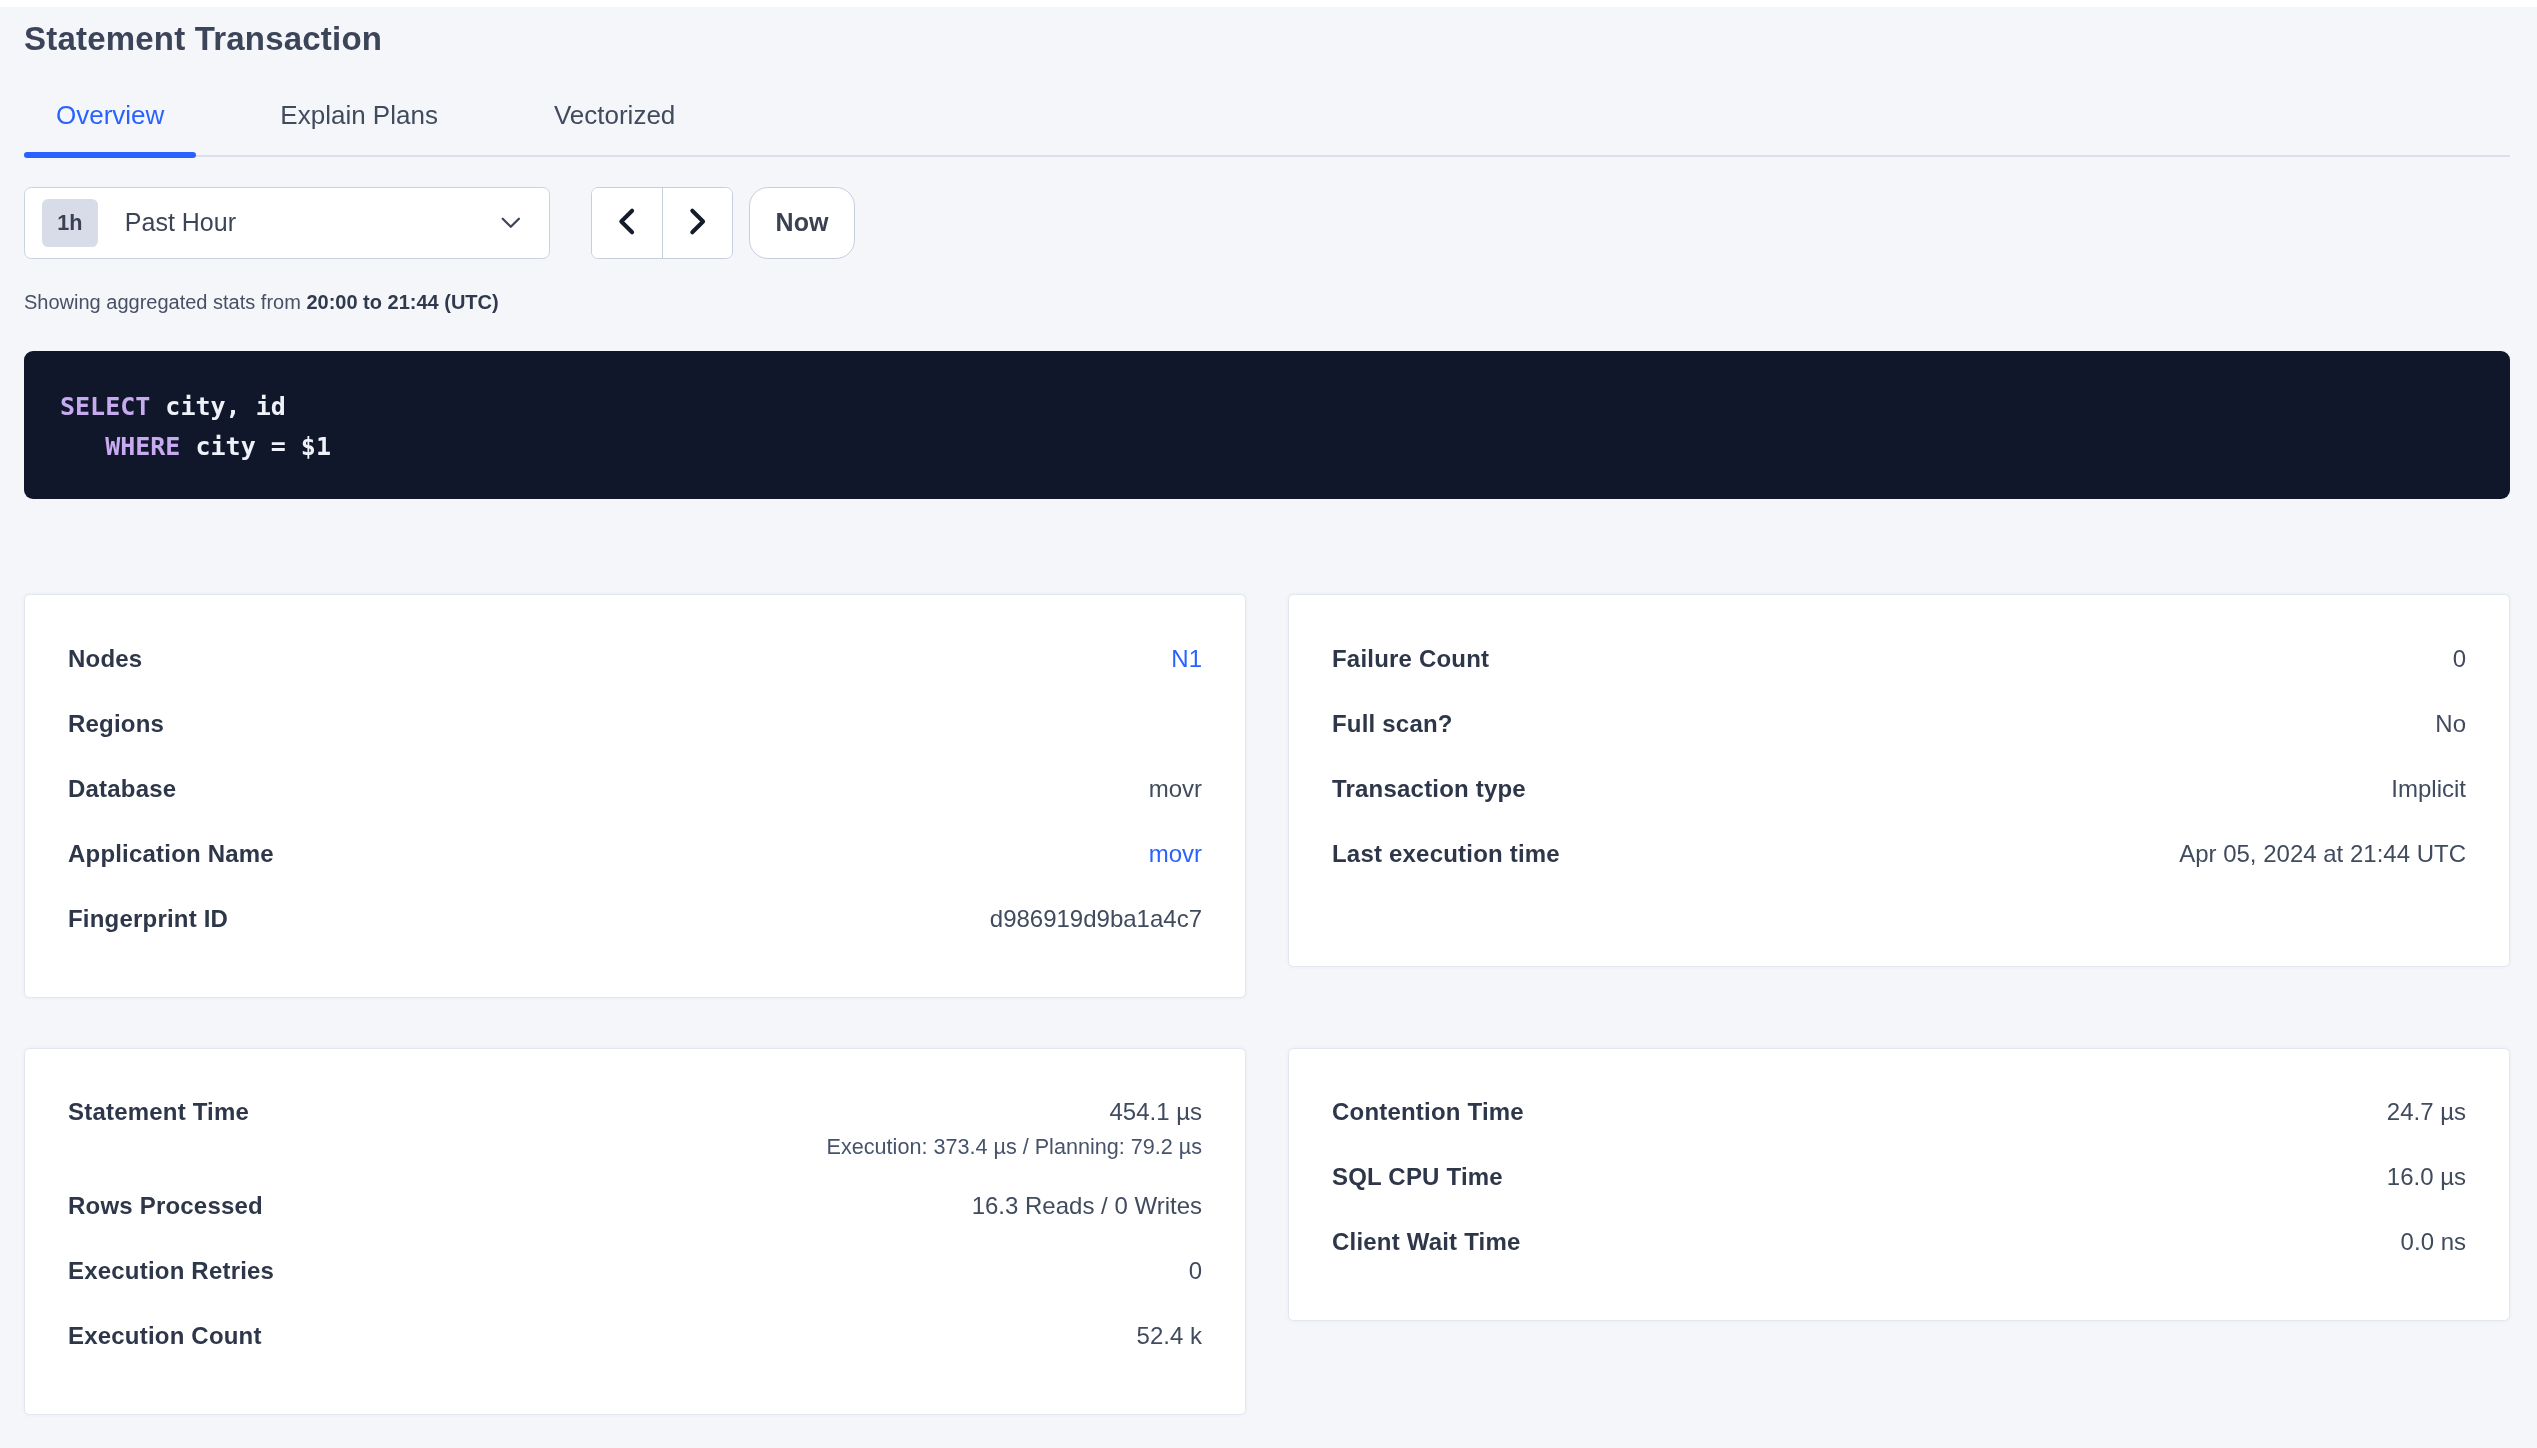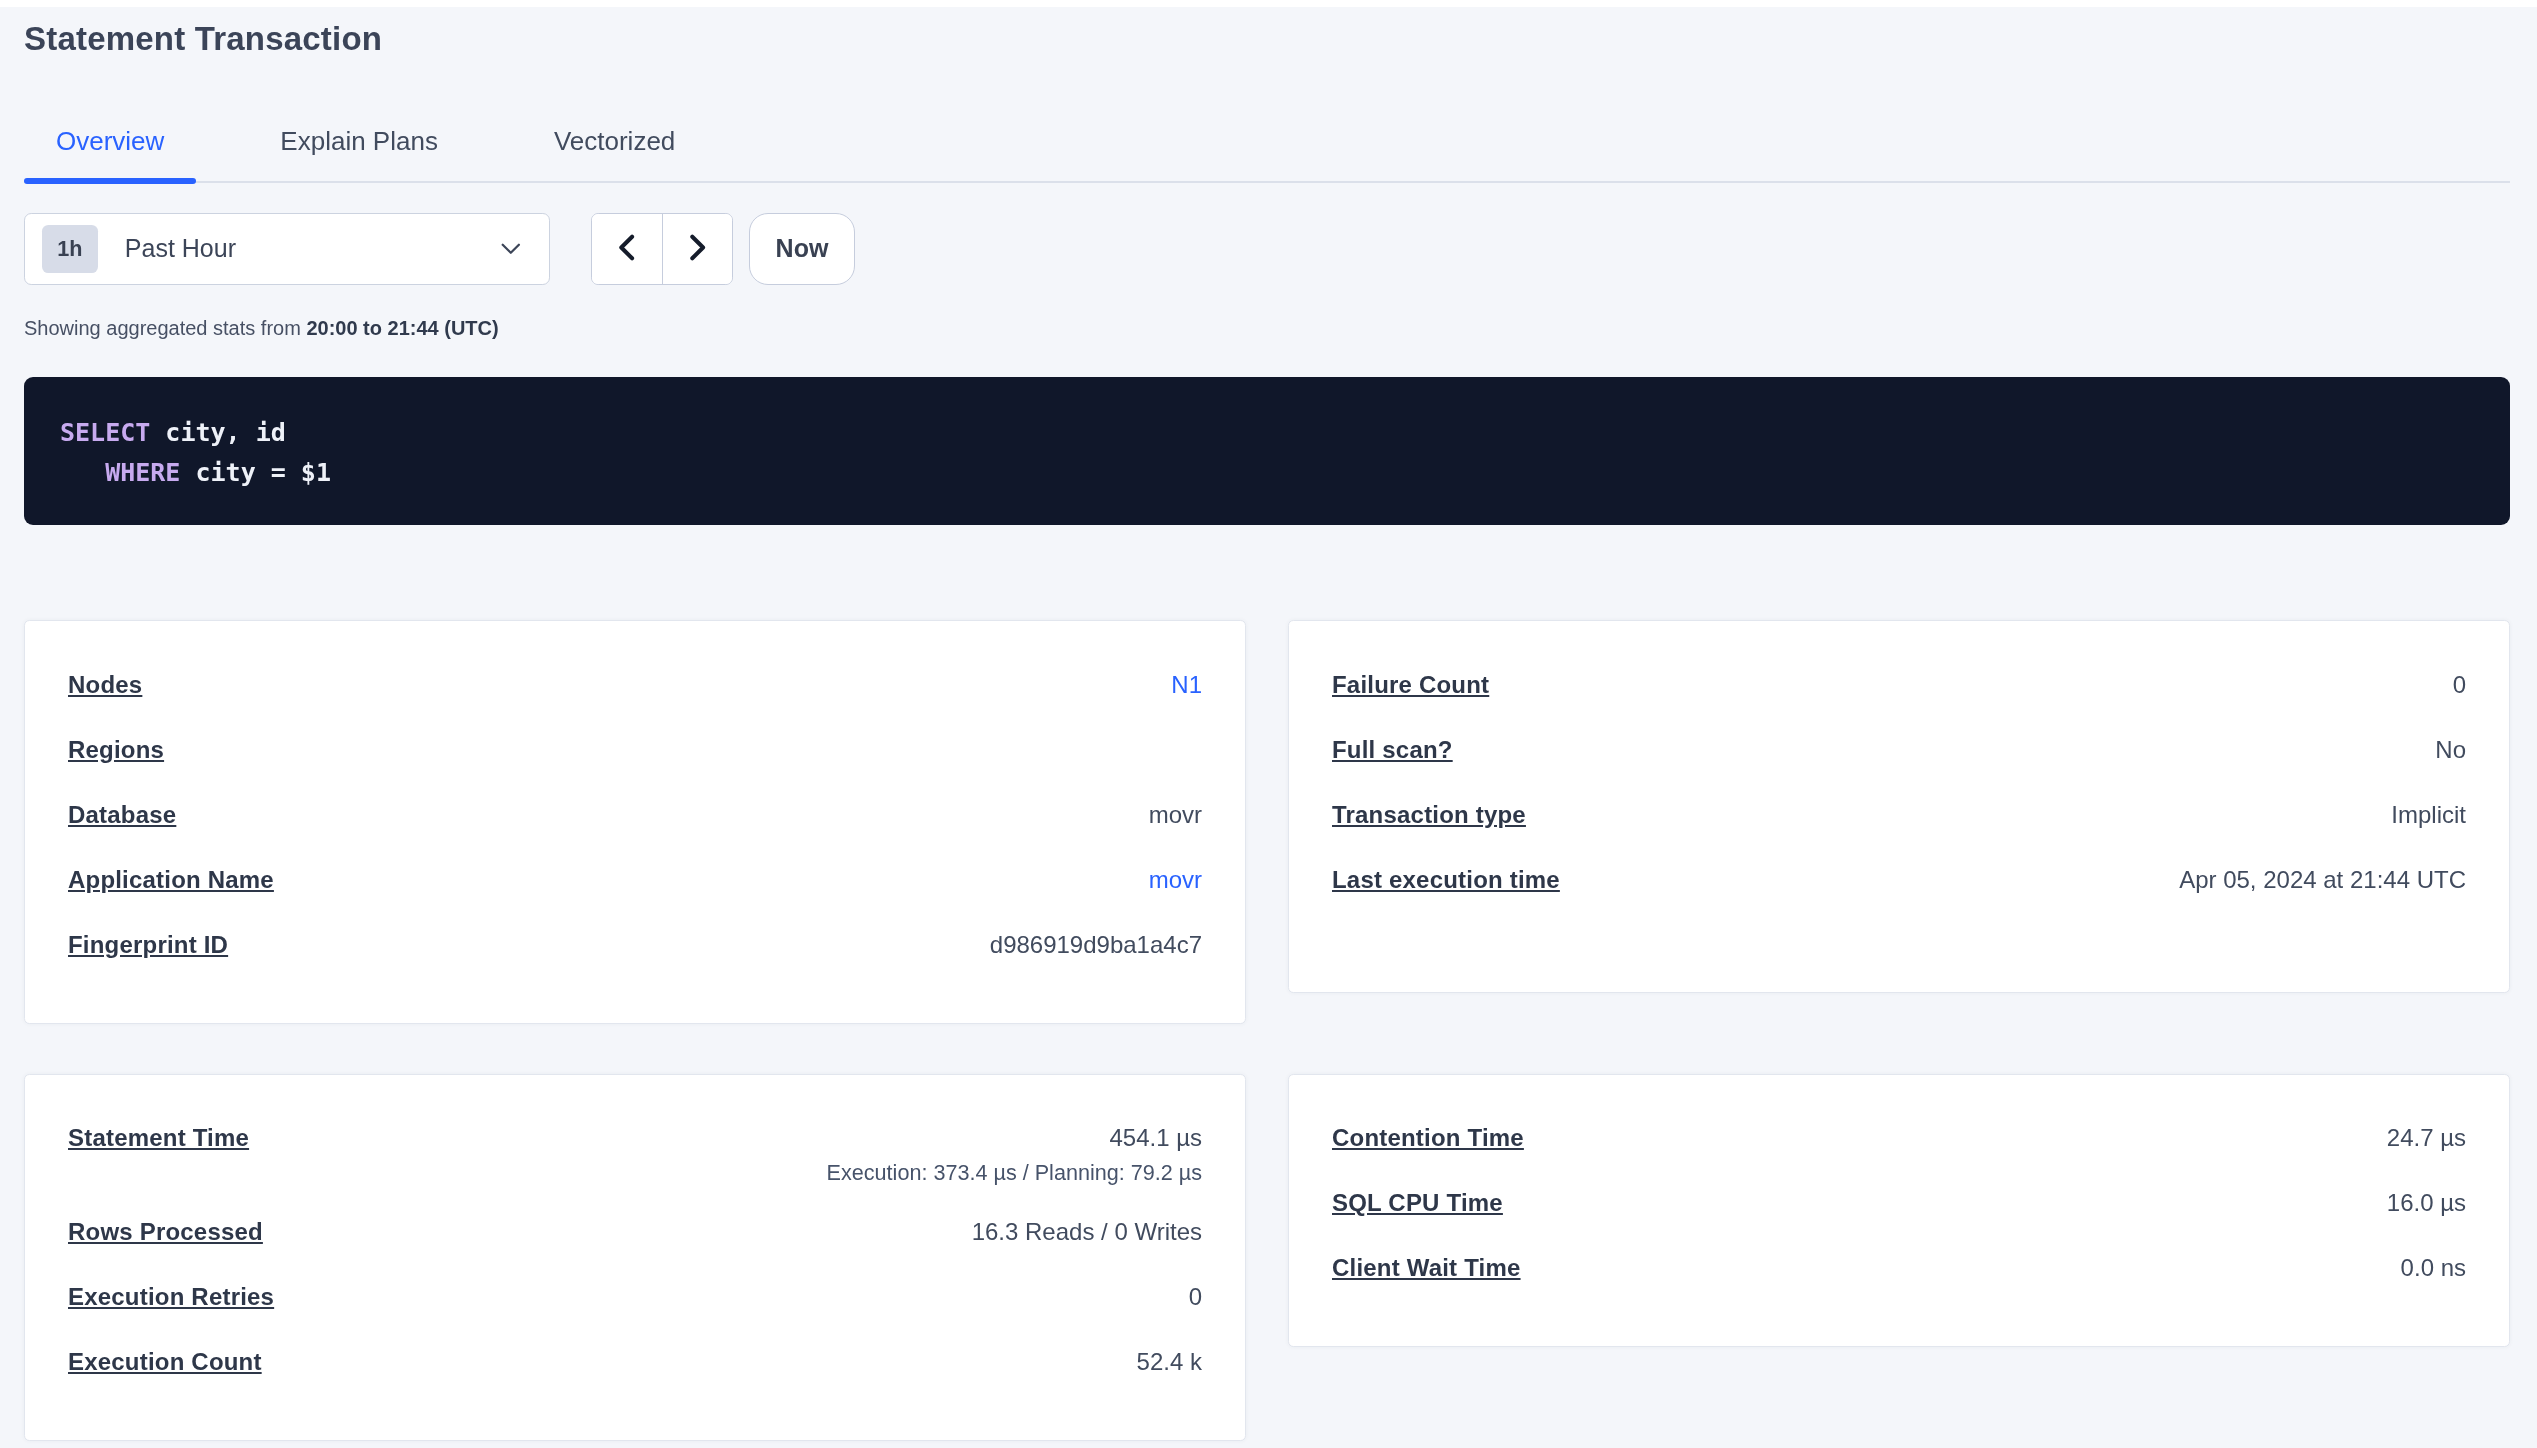--- a/index.html
+++ b/index.html
@@ -17,21 +17,21 @@
     padding: 12.6px 27px 0 24px;
   }
   .page-title {
     font-size: 33px;
     font-weight: bold;
     color: #3b4458;
     letter-spacing: 0.2px;
   }
   
   .tab-bar {
-    margin-top: 68px;
+    margin-top: 42px;
     display: flex;
     border-bottom: 2.7px solid #dbe0ea;
     width: 2486px;
   }
   .tab {
     position: relative;
     padding: 0 32px 24px 32px;
     font-size: 26px;
     color: #414b5e;
     cursor: pointer;
@@ -154,21 +154,20 @@
     display: flex;
     justify-content: space-between;
     align-items: baseline;
     margin-bottom: 37px;
   }
   .kv-label {
     font-size: 24px;
     font-weight: bold;
     color: #2e3749;
     letter-spacing: 0.2px;
-    text-decoration: underline;
   }
   .kv-value {
     font-size: 24px;
     color: #414b5e;
     text-align: right;
   }
   .kv-value.link { color: #2962ff; cursor: pointer; }
   .kv-value-block { text-align: right; }
   .kv-detail {
     margin-top: 8px;

